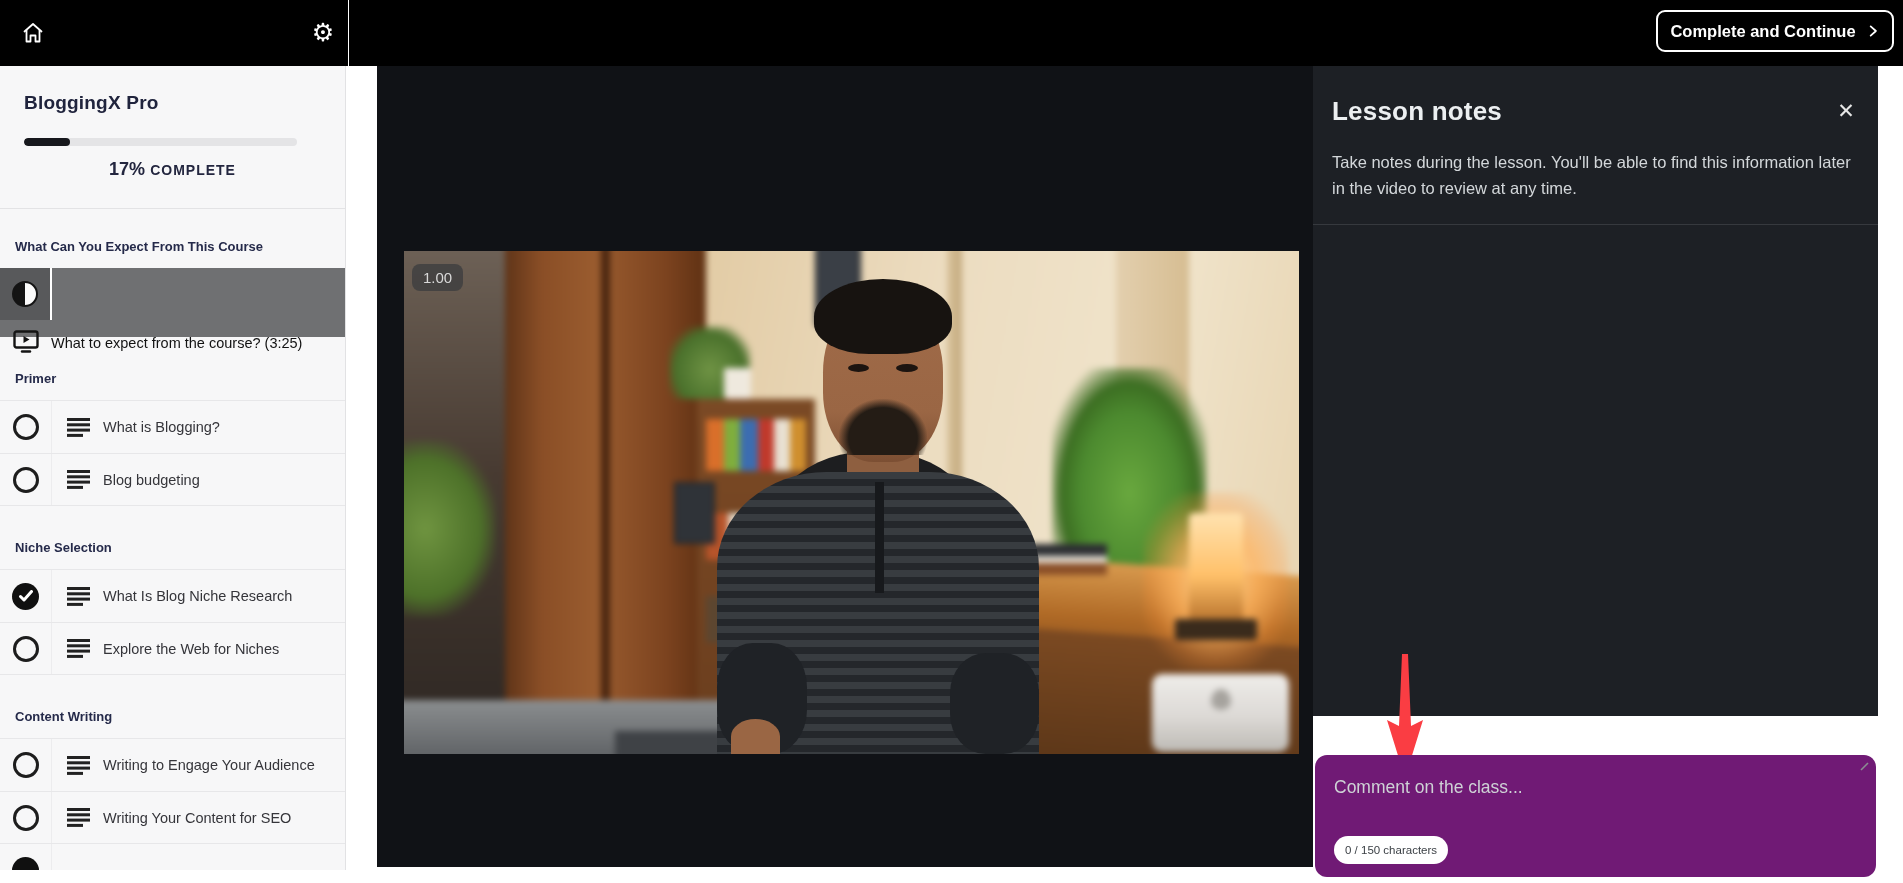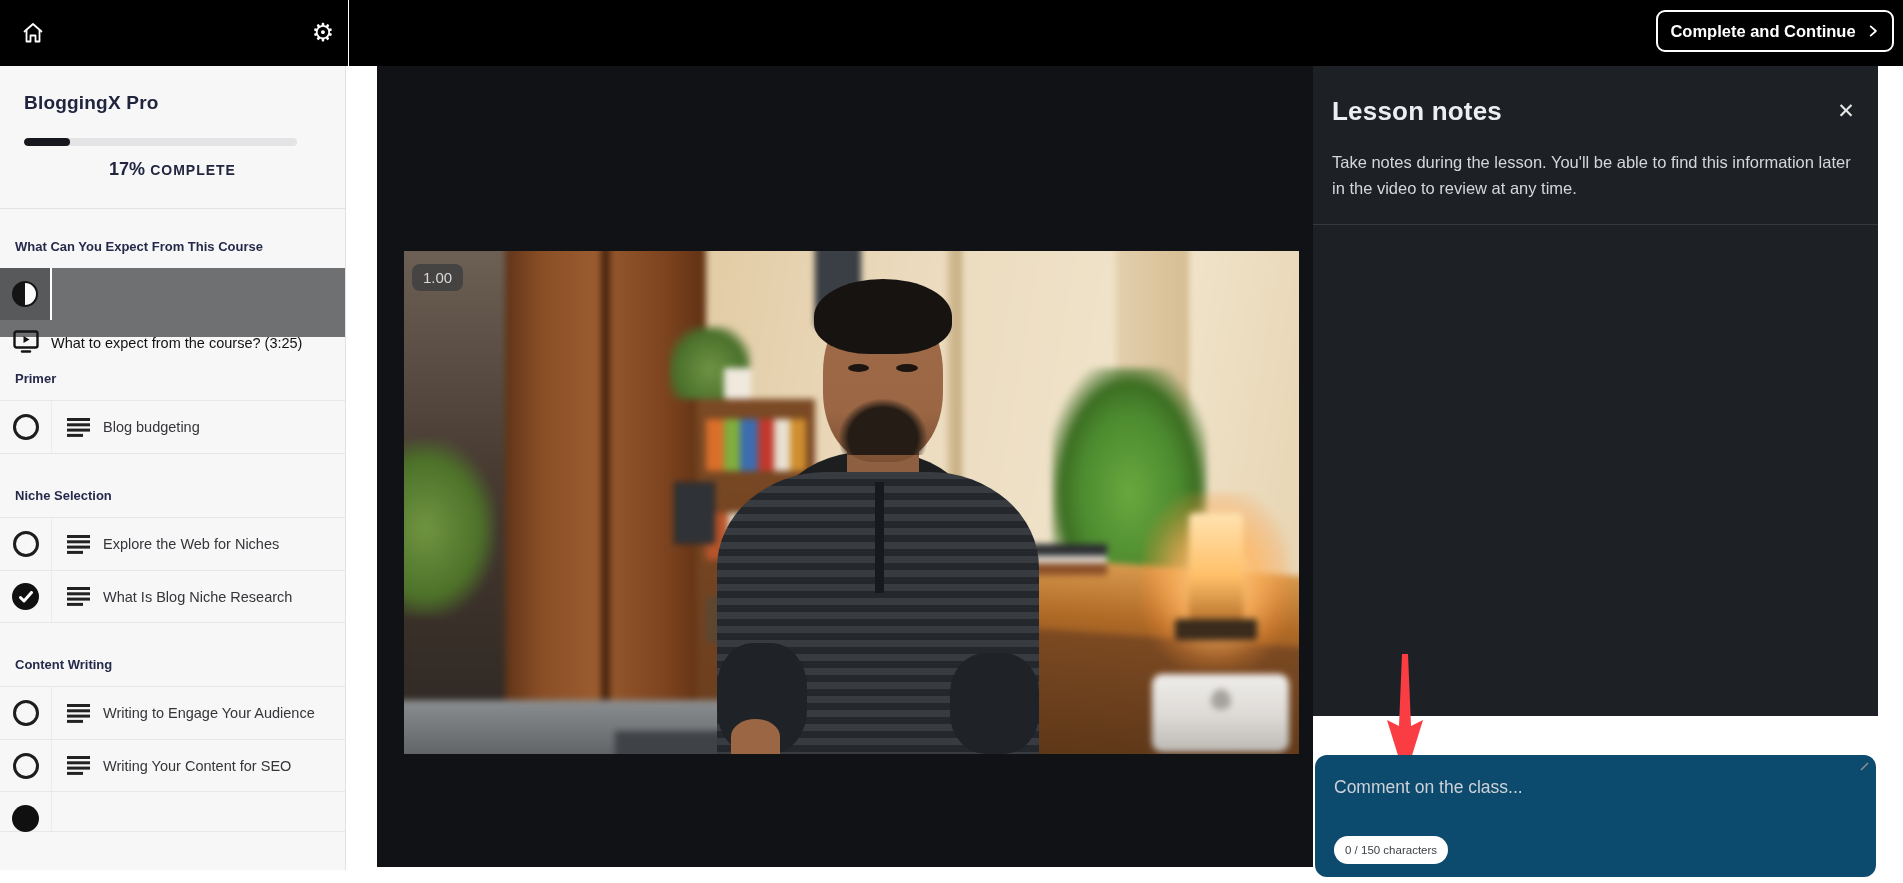--- a/index.html
+++ b/index.html
@@ -57,21 +57,21 @@
   .bg-layer { position:absolute; inset:-8px; filter:blur(3px); }
   .abs { position:absolute; }
 
   
   .notes { position:absolute; left:1313px; top:66px; width:565px; height:650px; background:#1d2025; color:#e9ecef; }
   .notes-title { margin:30px 0 0 19px; font-size:26px; font-weight:bold; color:#eceff1; letter-spacing:.2px; }
   .notes-close { position:absolute; right:19px; top:32px; width:26px; height:26px; color:#e6e6e6; font-size:21px; line-height:26px; text-align:center; cursor:pointer; }
   .notes-intro { margin:22px 19px 0; width:528px; font-size:16.5px; line-height:26px; color:#d3d7da; }
   .notes-divider { margin-top:23px; height:1px; background:#36393e; }
   .red-arrow { position:absolute; left:71px; top:588px; }
-  .comment-box { position:absolute; left:2px; top:689px; width:561px; height:122px; background:#0c4a6e; border-radius:12px; cursor:text; }
+  .comment-box { position:absolute; left:2px; top:689px; width:561px; height:122px; background:#701a75; border-radius:12px; cursor:text; }
   .comment-placeholder { position:absolute; left:19px; top:22px; font-size:17.5px; color:#ced2d6; }
   .char-badge { position:absolute; left:19px; bottom:13px; background:#fff; color:#3a3f44; font-size:11.5px; padding:8px 11px; border-radius:999px; }
   .resize-tick { position:absolute; right:7px; top:7px; color:#8a8d91; }
 </style>
 </head>
 <body>
 
 <div class="app">
 
   <header class="topbar">
@@ -129,61 +129,77 @@
           </div>
         <div class="row-body">
           <svg width="23" height="19" viewBox="0 0 23 19">
               <g fill="#222">
                 <rect x="0" y="0" width="23" height="3"></rect>
                 <rect x="0" y="5.3" width="23" height="3"></rect>
                 <rect x="0" y="10.6" width="23" height="3"></rect>
                 <rect x="0" y="15.9" width="16" height="3"></rect>
               </g>
             </svg>
+          <span class="row-label">What is Blogging?</span>
+        </div>
+      </div>
+      <div class="lesson-row">
+        <div class="status-col">
+            <div class="circle-incomplete"></div>
+          </div>
+        <div class="row-body">
+          <svg width="23" height="19" viewBox="0 0 23 19">
+              <g fill="#222">
+                <rect x="0" y="0" width="23" height="3"></rect>
+                <rect x="0" y="5.3" width="23" height="3"></rect>
+                <rect x="0" y="10.6" width="23" height="3"></rect>
+                <rect x="0" y="15.9" width="16" height="3"></rect>
+              </g>
+            </svg>
           <span class="row-label">Blog budgeting</span>
         </div>
       </div>
     </div>
 
     <div class="section-heading">Niche Selection</div>
     <div class="lesson-rows">
-      <div class="lesson-row">
-        <div class="status-col">
-            <div class="circle-incomplete"></div>
-          </div>
-        <div class="row-body">
-          <svg width="23" height="19" viewBox="0 0 23 19">
-              <g fill="#222">
-                <rect x="0" y="0" width="23" height="3"></rect>
-                <rect x="0" y="5.3" width="23" height="3"></rect>
-                <rect x="0" y="10.6" width="23" height="3"></rect>
-                <rect x="0" y="15.9" width="16" height="3"></rect>
-              </g>
-            </svg>
-          <span class="row-label">Explore the Web for Niches</span>
-        </div>
-      </div>
       <div class="lesson-row">
         <div class="status-col">
           <div class="circle-complete">
             <svg width="14" height="12" viewBox="0 0 14 12" fill="none" stroke="#fff" stroke-width="3" stroke-linecap="round" stroke-linejoin="round">
                 <polyline points="1.5 6.5 5 10 12.5 1.5"></polyline>
               </svg>
           </div>
         </div>
         <div class="row-body">
           <svg width="23" height="19" viewBox="0 0 23 19">
               <g fill="#222">
                 <rect x="0" y="0" width="23" height="3"></rect>
                 <rect x="0" y="5.3" width="23" height="3"></rect>
                 <rect x="0" y="10.6" width="23" height="3"></rect>
                 <rect x="0" y="15.9" width="16" height="3"></rect>
               </g>
             </svg>
           <span class="row-label">What Is Blog Niche Research</span>
+        </div>
+      </div>
+      <div class="lesson-row">
+        <div class="status-col">
+            <div class="circle-incomplete"></div>
+          </div>
+        <div class="row-body">
+          <svg width="23" height="19" viewBox="0 0 23 19">
+              <g fill="#222">
+                <rect x="0" y="0" width="23" height="3"></rect>
+                <rect x="0" y="5.3" width="23" height="3"></rect>
+                <rect x="0" y="10.6" width="23" height="3"></rect>
+                <rect x="0" y="15.9" width="16" height="3"></rect>
+              </g>
+            </svg>
+          <span class="row-label">Explore the Web for Niches</span>
         </div>
       </div>
     </div>
 
     <div class="section-heading">Content Writing</div>
     <div class="lesson-rows">
       <div class="lesson-row">
         <div class="status-col">
             <div class="circle-incomplete"></div>
           </div>

